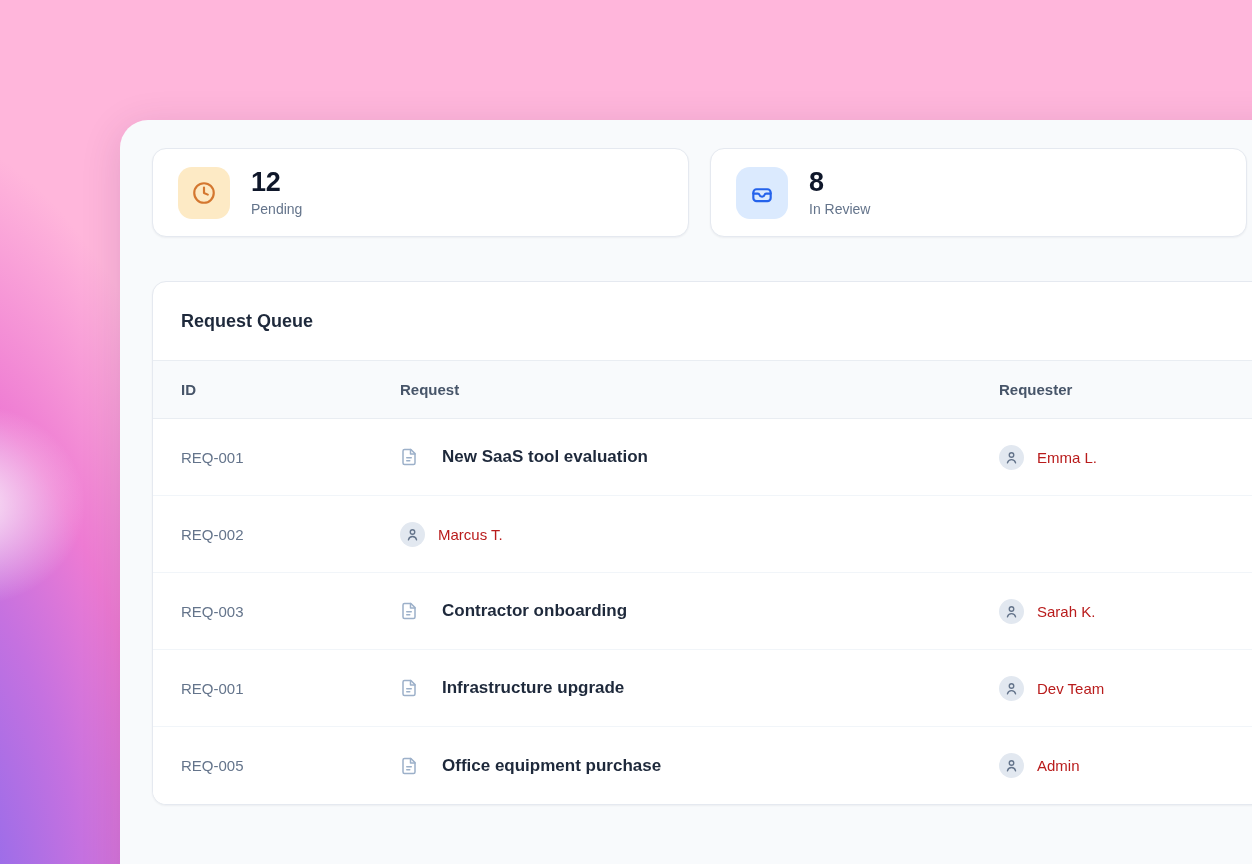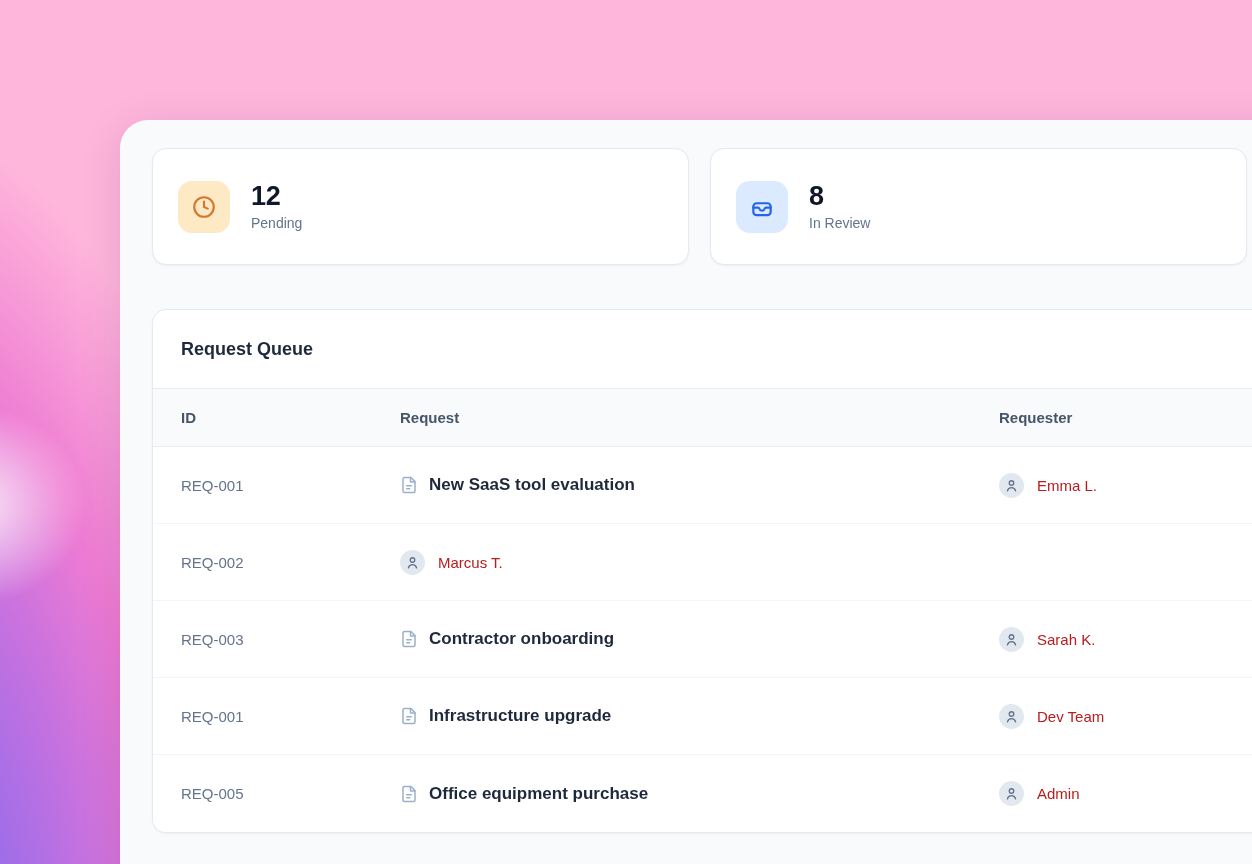--- a/index.html
+++ b/index.html
@@ -16,21 +16,21 @@
       #ffb6db;
   }
   .panel{
     position:absolute;left:120px;top:120px;width:1180px;height:800px;
     background:#f8fafc;border-top-left-radius:28px;
     padding:28px 32px;box-sizing:border-box;
     box-shadow:0 8px 40px rgba(60,20,80,.14);
   }
   .stats-row{display:flex;gap:21px;margin-bottom:44px;}
   .stat-card{
-    width:537px;height:117px;background:#ffffff;
+    width:537px;height:89px;background:#ffffff;
     border:1px solid #e5e9f0;border-radius:14px;
     display:flex;align-items:center;padding:0 25px;box-sizing:border-box;
     box-shadow:0 1px 2px rgba(16,24,40,.05);
   }
   .stat-icon{
     width:52px;height:52px;border-radius:14px;flex:none;
     display:flex;align-items:center;justify-content:center;margin-right:21px;
   }
   .stat-value{font-size:27px;font-weight:800;color:#0f172a;line-height:1.1;letter-spacing:-.3px;}
   .stat-label{font-size:14px;color:#64748b;margin-top:4px;}
@@ -47,21 +47,21 @@
     background:#f8fafc;border-bottom:1px solid #e9edf2;box-sizing:border-box;
   }
   .th{display:flex;align-items:center;padding-left:28px;font-size:15px;font-weight:600;color:#475569;}
   .trow{
     display:grid;grid-template-columns:219px 599px 1fr;height:77px;
     background:#ffffff;border-bottom:1px solid #f1f5f9;box-sizing:border-box;
   }
   .trow:last-child{border-bottom:none;}
   .cell{display:flex;align-items:center;padding-left:28px;}
   .cell-id{font-family:Liberation Sans, sans-serif;font-size:15px;color:#64748b;}
-  .cell-request{gap:11px;align-items:center;}
+  .cell-request{gap:24px;align-items:center;}
   .doc-icon{display:flex;color:#9cb0c9;flex:none;}
   .req-text{font-size:17px;font-weight:600;color:#1e293b;}
   .cell-requester{gap:13px;}
   .avatar{
     width:25px;height:25px;border-radius:50%;background:#e2e8f0;color:#64748b;
     display:flex;align-items:center;justify-content:center;flex:none;
   }
   .name{font-size:15px;font-weight:500;color:#b91c1c;}
 </style>
 </head>

